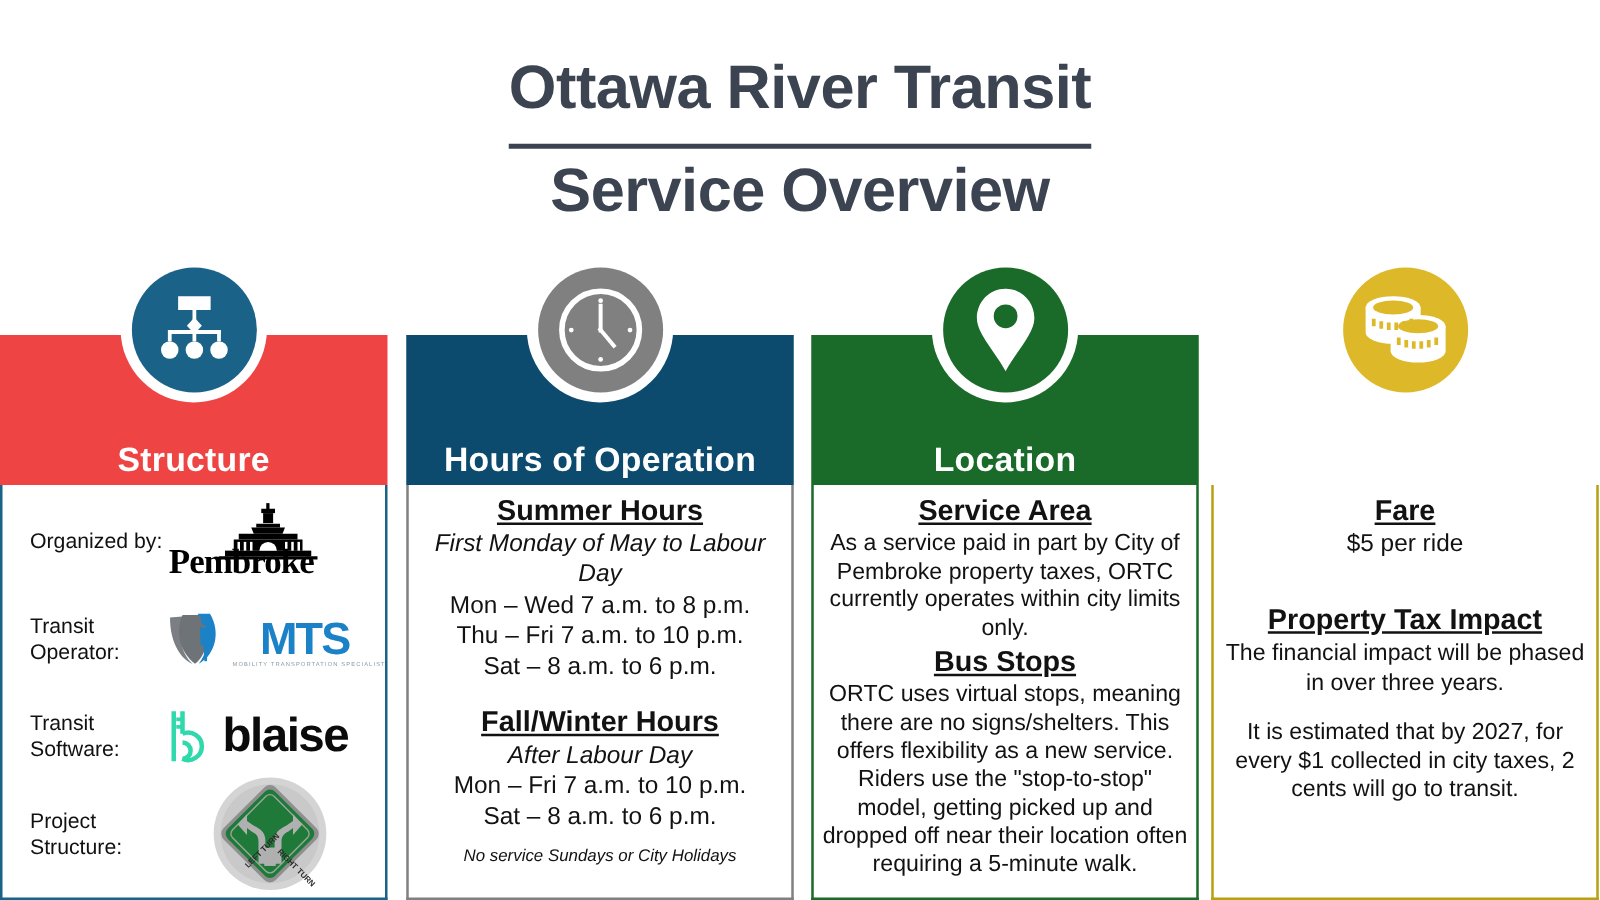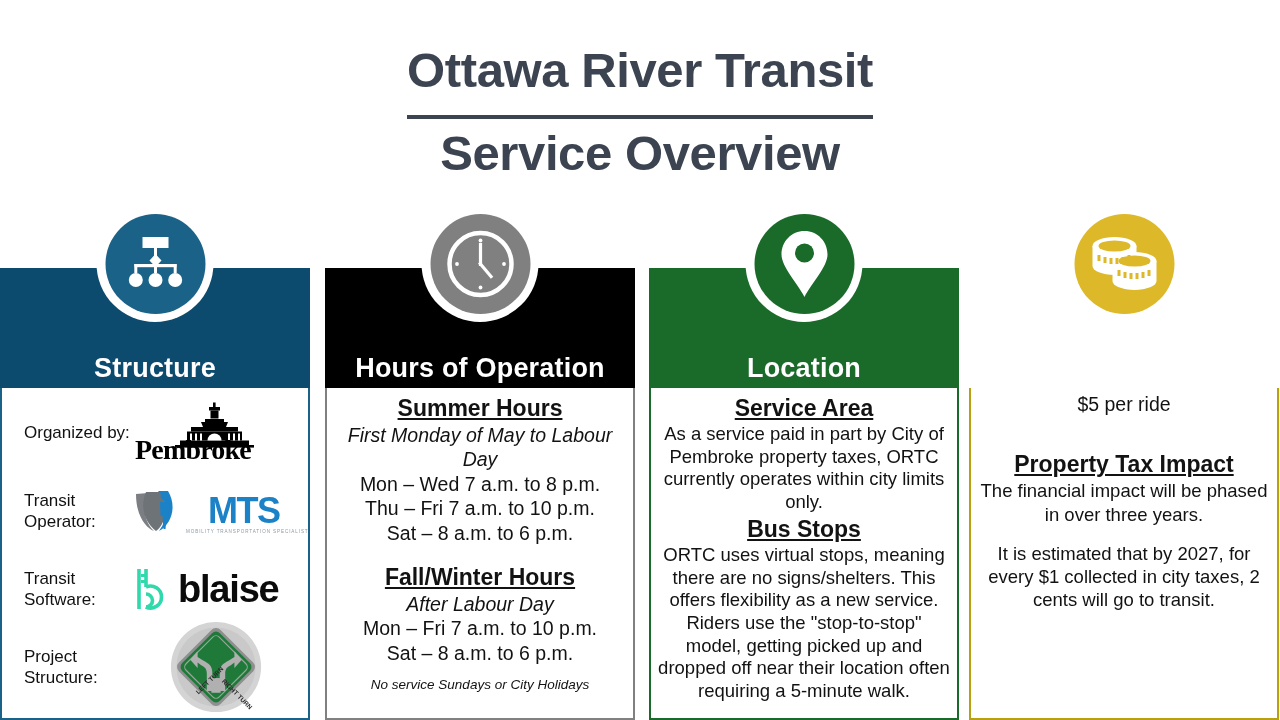--- a/index.html
+++ b/index.html
@@ -226,21 +226,21 @@
 <body>
 
 <div class="title-block">
   <span class="title-line1">Ottawa River Transit</span>
   <span class="title-line2">Service Overview</span>
 </div>
 
 <div class="columns">
 
   <div class="col col-0">
-    <div class="col-header" style="background:#0c4a6e;">
+    <div class="col-header" style="background:#ef4444;">
       <div class="col-header-label">Structure</div>
     </div>
     <div class="icon-badge">
       <div class="icon-circle" style="background:#1b6288;">
         <svg width="64" height="58" viewBox="0 0 64 58">
           <rect x="19" y="2" width="26" height="11" fill="#ffffff"></rect>
           <rect x="30.5" y="13" width="3" height="10" fill="#ffffff"></rect>
           <polygon points="32,19 38,25.5 32,32 26,25.5" fill="#ffffff"></polygon>
           <rect x="11" y="29" width="42" height="3.2" fill="#ffffff"></rect>
           <rect x="10.8" y="29" width="3" height="9" fill="#ffffff"></rect>
@@ -336,21 +336,21 @@
             <text x="31" y="80" fill="#2b2b2b" font-family="'Liberation Sans',sans-serif" font-size="7" font-weight="bold" transform="rotate(-45 31 80)">LEFT TURN</text>
             <text x="56" y="66" fill="#2b2b2b" font-family="'Liberation Sans',sans-serif" font-size="7" font-weight="bold" transform="rotate(45 56 66)">RIGHT TURN</text>
           </svg>
         </div>
       </div>
 
     </div>
   </div>
 
   <div class="col col-1">
-    <div class="col-header" style="background:#000000;">
+    <div class="col-header" style="background:#0c4a6e;">
       <div class="col-header-label">Hours of Operation</div>
     </div>
     <div class="icon-badge">
       <div class="icon-circle" style="background:#808080;">
         <svg width="72" height="72" viewBox="0 0 72 72">
           <circle cx="36" cy="36" r="31" fill="none" stroke="#ffffff" stroke-width="4.5"></circle>
           <circle cx="36" cy="12.5" r="1.9" fill="#ffffff"></circle>
           <circle cx="36" cy="59.5" r="1.9" fill="#ffffff"></circle>
           <circle cx="12.5" cy="36" r="1.9" fill="#ffffff"></circle>
           <circle cx="59.5" cy="36" r="1.9" fill="#ffffff"></circle>
@@ -417,20 +417,21 @@
             <rect x="37" y="39" width="3" height="6"></rect>
             <rect x="43" y="40" width="3" height="6"></rect>
             <rect x="49" y="40" width="3" height="6"></rect>
             <rect x="55" y="39" width="3" height="6"></rect>
             <rect x="61" y="37" width="3" height="6"></rect>
           </g>
         </svg>
       </div>
     </div>
     <div class="col-body txt-col" style="border-color:#b8a010;">
+      <div class="sec-head">Fare</div>
       <div class="sec-line">$5 per ride</div>
       <div class="sec-gap"></div>
       <div class="sec-gap"></div>
       <div class="sec-head">Property Tax Impact</div>
       <div class="sec-body-4">The financial impact will be phased in over three years.</div>
       <div class="sec-gap"></div>
       <div class="sec-body-4">It is estimated that by 2027, for every $1 collected in city taxes, 2 cents will go to transit.</div>
     </div>
   </div>
 

